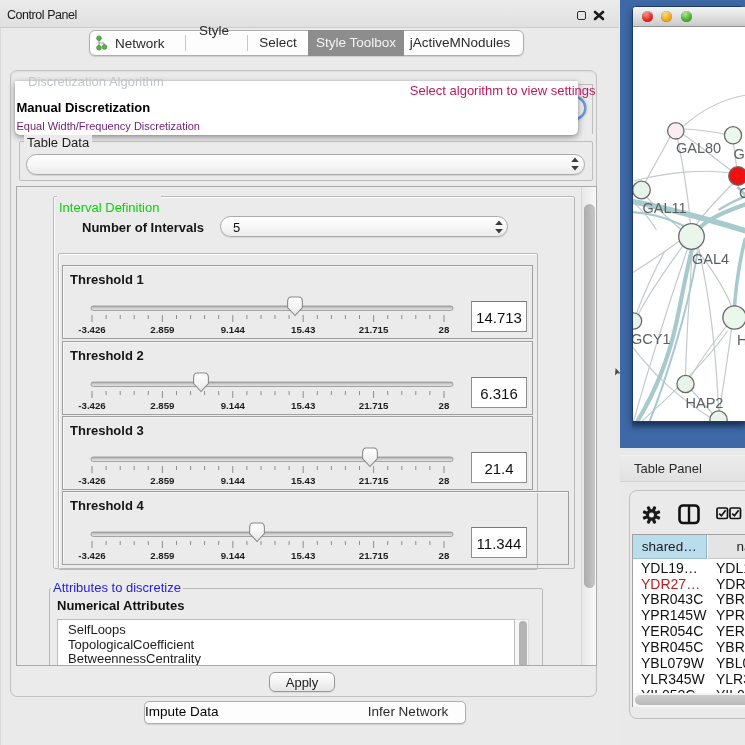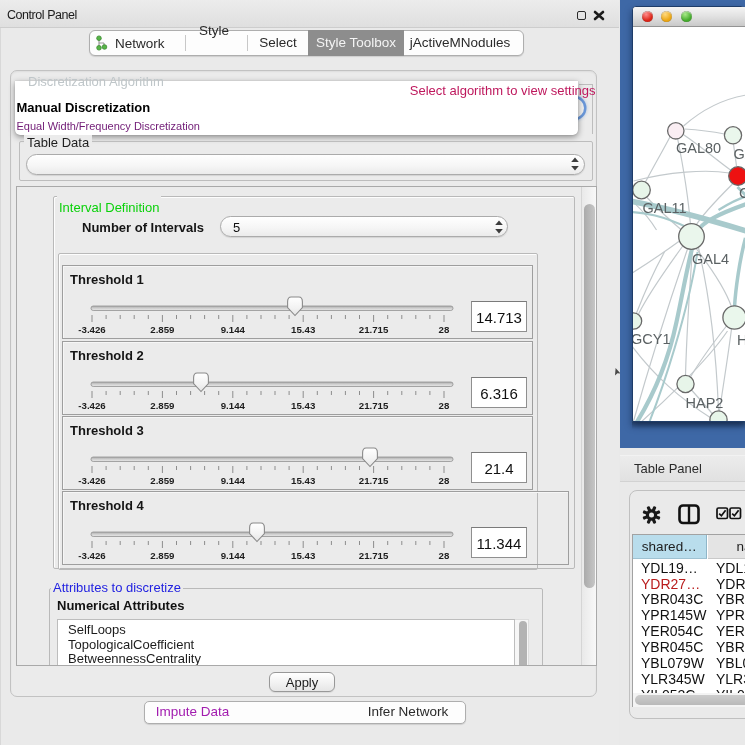--- a/index.html
+++ b/index.html
@@ -169,21 +169,21 @@
       <div class="ab" style="left:31.5px;top:401px;width:494px;height:100px;border:1px solid #b9b9b9;border-radius:2px"></div>
       <div class="ab" style="left:34px;top:393px;font-size:13px;color:#2222e0;background:#ebebeb;padding:0 2px">Attributes to discretize</div>
       <div class="ab" style="left:40px;top:411px;font-size:13px;font-weight:bold;color:#111">Numerical Attributes</div>
       <div class="ab" style="left:40px;top:431.5px;width:458px;height:47px;background:#ffffff;border:1px solid #bdbdbd"></div>
       <div class="ab" style="left:51px;top:436px;font-size:13px;color:#1c1c1c;line-height:14.6px">SelfLoops<br>TopologicalCoefficient<br>BetweennessCentrality</div>
       <div class="ab" style="left:498px;top:431.5px;width:14px;height:47px;background:#f6f6f6;border:1px solid #ddd;border-left:none"></div>
       <div class="ab" style="left:501.5px;top:434px;width:8px;height:45px;border-radius:4px 4px 0 0;background:#b3b3b3"></div>
     </div>
     <div class="ab" style="left:269px;top:672px;width:66px;height:20px;border-radius:6px;border:1px solid #989898;background:linear-gradient(#ffffff,#f3f3f3 50%,#e6e6e6);text-align:center;line-height:19px;font-size:13px;color:#1c1c1c;box-shadow:0 1px 1px rgba(0,0,0,0.08)">Apply</div>
     <div class="ab" style="left:144px;top:700.5px;width:322px;height:23px;background:#fdfdfd;border:1px solid #aeaeae;border-radius:5px;box-shadow:0 1px 1px rgba(0,0,0,0.12)"></div>
-    <div class="ab" style="left:145px;top:701px;width:95px;height:22px;font-size:13.5px;color:#a21caf;text-align:center;line-height:22px">Impute Data</div>
+    <div class="ab" style="left:145px;top:701px;width:95px;height:22px;font-size:13.5px;color:#000000;text-align:left;line-height:22px">Impute Data</div>
     <div class="ab" style="left:351px;top:701px;width:114px;height:22px;font-size:13.5px;color:#2a2a2a;text-align:center;line-height:22px">Infer Network</div>
     <svg class="ab" style="left:614px;top:367px" width="8" height="10">
       <path d="M 1 8.5 L 1.6 1 L 6.5 6.5 L 3.4 6.2 Z" fill="#4a4a4a"></path>
     </svg>
     <div class="ab" style="left:619.5px;top:0;width:125.5px;height:448px;background:#3e68a6"></div>
     <div class="ab" style="left:631.5px;top:419px;width:113.5px;height:10px;background:linear-gradient(#223f66,rgba(62,104,166,0))"></div>
     <div class="ab" style="left:631.5px;top:6px;width:113.5px;height:415.5px;background:#ffffff;border:1.5px solid #1e3c68;border-radius:4px 4px 0 0;box-shadow:0 4px 7px rgba(8,20,45,0.5)"></div>
     <div class="ab" style="left:632.5px;top:7px;width:112.5px;height:20px;background:linear-gradient(#f4f4f4,#e3e3e3 45%,#c9c9c9);border-bottom:1px solid #949494;border-radius:3px 0 0 0"></div>
     <div class="ab" style="left:641.5px;top:10.8px;width:11.6px;height:11.6px;border-radius:50%;background:radial-gradient(circle at 38% 30%,#ff8d8d,#dd2619 60%);box-shadow:inset 0 0 1px rgba(0,0,0,0.55),inset 0 1px 1px rgba(255,255,255,0.6)"></div>
     <div class="ab" style="left:660.7px;top:10.8px;width:11.6px;height:11.6px;border-radius:50%;background:radial-gradient(circle at 38% 30%,#ffd97e,#eca715 60%);box-shadow:inset 0 0 1px rgba(0,0,0,0.55),inset 0 1px 1px rgba(255,255,255,0.6)"></div>

